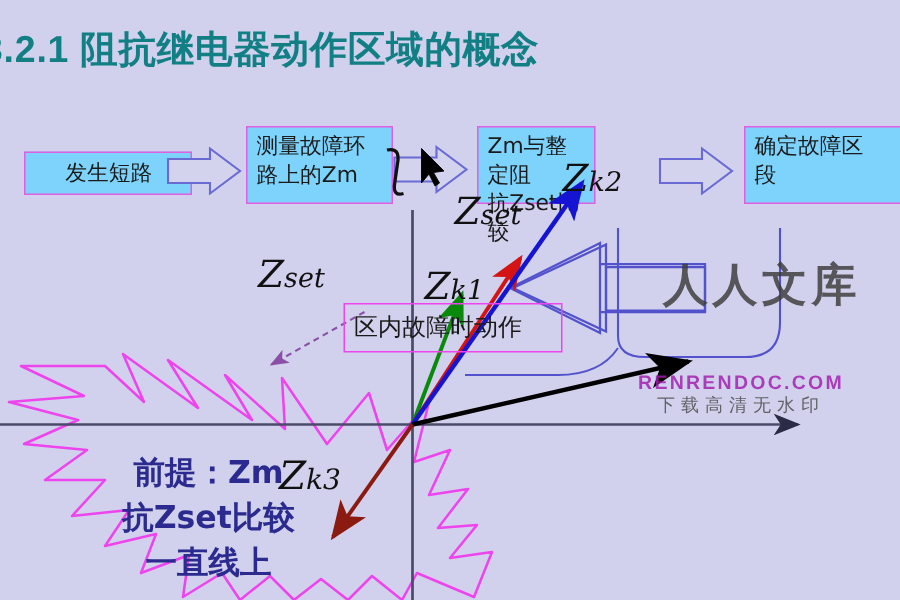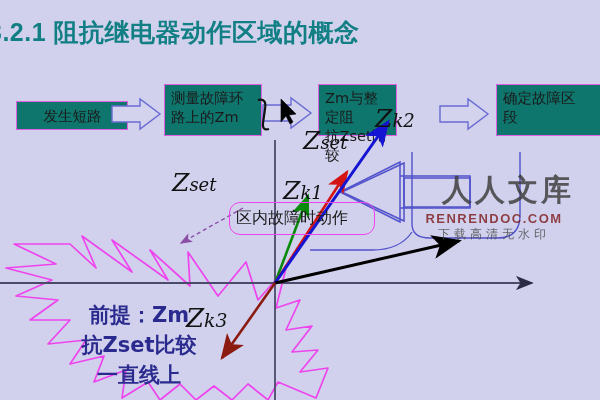--- a/index.html
+++ b/index.html
@@ -20,21 +20,21 @@
     font-weight:bold;
     color:#117f84;
     letter-spacing:0.5px;
     white-space:nowrap;
   }
 
   .fbox {
     position:absolute;
     box-sizing:border-box;
     border:1.6px solid #e25fe2;
-    background:#0f766e;
+    background:#7dd3fc;
     color:#1a1a1a;
     font-family:"DejaVu Sans", sans-serif;
     font-size:14.5px;
     line-height:19px;
     padding:4px 5px 3px 6px;
     white-space:pre-line;
   }
 
   .labelbox {
     position:absolute;
@@ -73,21 +73,21 @@
 
   .wm {
     position:absolute;
     z-index:8;
     text-align:center;
     color:#3a3a3a;
     opacity:0.82;
     white-space:nowrap;
   }
   .wm .wm1 { font-family:"DejaVu Sans", sans-serif; font-weight:bold; font-size:30px; letter-spacing:3px;padding-left:28px; }
-  .wm .wm2 { font-family:"Liberation Sans", sans-serif; font-weight:bold; font-size:13px; letter-spacing:1.5px; color:#7f1d1d; }
+  .wm .wm2 { font-family:"Liberation Sans", sans-serif; font-weight:bold; font-size:13px; letter-spacing:1.5px; color:#a21caf;margin-top:36px; }
   .wm .wm3 { font-family:Liberation Serif, serif; font-size:12px; letter-spacing:4px; color:#4a4a4a; }
 
   svg { position:absolute; left:0; top:0; width:600px; height:400px; overflow:visible; }
   .svg-back { z-index:1; }
   .svg-mid  { z-index:4; }
   .svg-front{ z-index:9; pointer-events:none; }
 </style>
 </head>
 <body>
 
@@ -129,21 +129,21 @@
 
   <div class="fbox" style="left:164px; top:84px; width:98px; height:52px;">测量故障环
 路上的Zm</div>
 
   <div class="fbox" style="left:318px; top:84px; width:79px; height:52px;">Zm与整定阻
 抗Zset比较</div>
 
   <div class="fbox" style="left:496px; top:84px; width:119px; height:52px;">确定故障区
 段</div>
 
-  <div class="labelbox" style="left:229px; top:202px; width:146px; height:33px; display:flex; align-items:center;border-radius:11px;">区内故障时动作</div>
+  <div class="labelbox" style="left:229px; top:202px; width:146px; height:33px; display:flex; align-items:center;">区内故障时动作</div>
 
   <svg class="svg-mid" viewBox="0 0 600 400">
     <defs>
       <marker id="vBlue" markerWidth="9" markerHeight="7" refX="8" refY="3.5" orient="auto">
         <path d="M0,0 L9,3.5 L0,7 L2.2,3.5 z" fill="#1414d2"></path>
       </marker>
       <marker id="vRed" markerWidth="9" markerHeight="7" refX="8" refY="3.5" orient="auto">
         <path d="M0,0 L9,3.5 L0,7 L2.2,3.5 z" fill="#d41414"></path>
       </marker>
       <marker id="vGreen" markerWidth="9" markerHeight="7" refX="8" refY="3.5" orient="auto">

